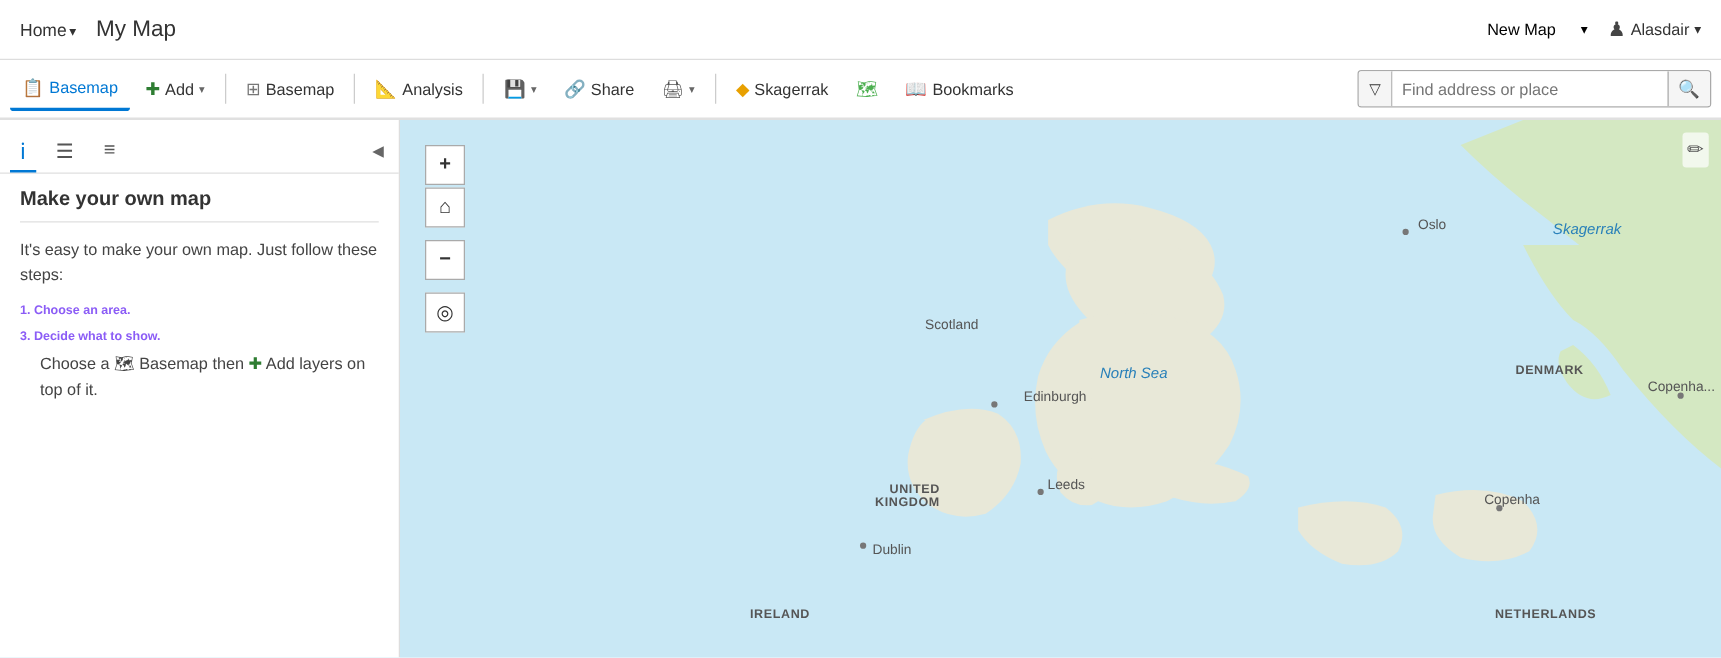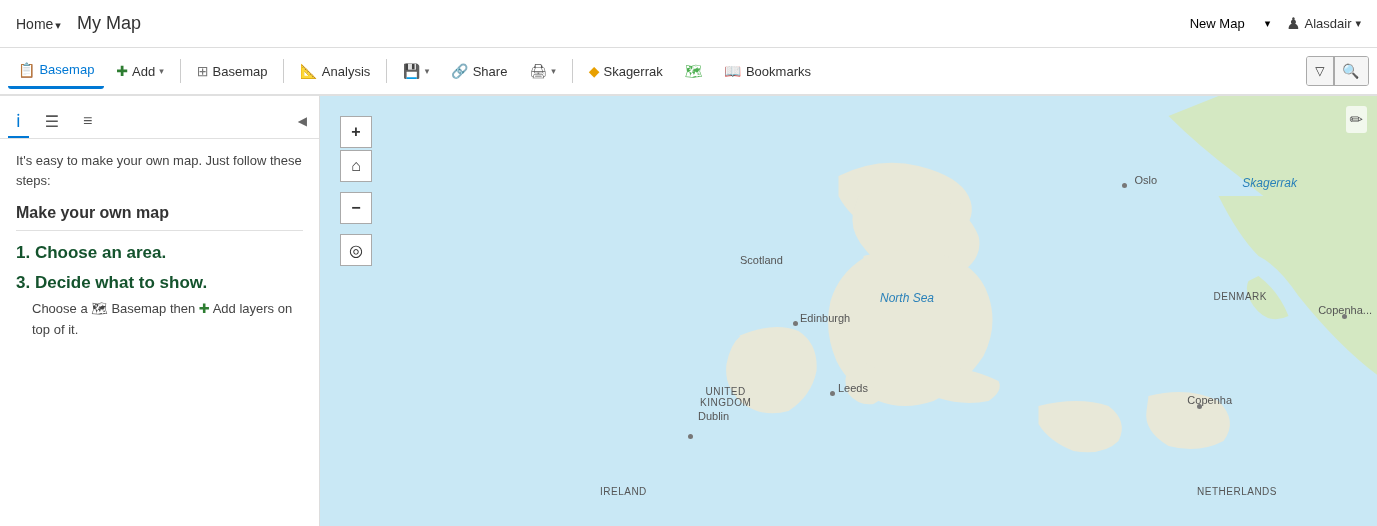--- a/index.html
+++ b/index.html
@@ -114,21 +114,21 @@
       flex: 1;
       overflow-y: auto;
     }
     #sidebar-title {
       font-size: 16px; font-weight: 600; color: #333;
       margin-bottom: 12px;
       border-bottom: 1px solid #e0e0e0;
       padding-bottom: 8px;
     }
     #sidebar-intro { font-size: 13px; color: #444; margin-bottom: 14px; line-height: 1.5; }
-    .step-heading { font-size: 17px; font-weight: 700; color: #14532d; margin-bottom: 6px; margin-top: 10px; }
+    .step-heading { font-size: 10px; font-weight: 700; color: #8b5cf6; margin-bottom: 6px; margin-top: 10px; }
     .step-text { font-size: 13px; color: #444; margin-left: 16px; line-height: 1.6; margin-bottom: 10px; }
     .step-text .inline-icon { font-size: 12px; vertical-align: middle; }
 
     
     #map-area {
       flex: 1;
       position: relative;
       overflow: hidden;
       background: #c9e8f5;
     }
@@ -186,23 +186,23 @@
     .map-place-dot {
       position: absolute;
       width: 5px; height: 5px;
       border-radius: 50%;
       background: #777;
     }
     .map-country-label {
       position: absolute;
       color: #555;
       font-size: 11px;
-      font-weight: normal;
+      font-weight: bold;
       letter-spacing: 0.5px;
-      text-align: center;
+      text-align: right;
       pointer-events: none;
     }
 
     
     .directions-icon { color: #e8a000; }
     
     .bookmarks-icon { color: #0078d4; }
     
     .details-icon { color: #0078d4; }
     
@@ -281,20 +281,21 @@
   </div>
   <div class="tb-btn">
     <span class="bookmarks-icon tb-icon">📖</span>
     <span>Bookmarks</span>
   </div>
 
   <div id="search-container">
     <div id="search-filter-btn">
       <span>▽</span>
     </div>
+    <input id="search-input" type="text" placeholder="Find address or place" style="">
     <button id="search-btn">
       <span style="font-size:14px;">🔍</span>
     </button>
   </div>
 </div>
 
 <div id="main">
 
   <div id="sidebar">
     <div id="sidebar-tabs">
@@ -305,22 +306,22 @@
         <span style="font-size:16px;">☰</span>
       </div>
       <div class="sidebar-tab-btn">
         <span style="font-size:16px;">≡</span>
       </div>
       <div id="sidebar-collapse">
         <span>◀</span>
       </div>
     </div>
     <div id="sidebar-content">
+      <div id="sidebar-title">Make your own map</div>
       <div id="sidebar-intro">It's easy to make your own map. Just follow these steps:</div>
-      <div id="sidebar-title">Make your own map</div>
       <div class="step-heading">1. Choose an area.</div>
       <div class="step-heading">3. Decide what to show.</div>
       <div class="step-text">
         <span>Choose a </span><span class="inline-icon" style="font-size:13px;">🗺</span><span> Basemap then </span><span class="inline-icon" style="font-size:13px;color:#2e7d32;">✚</span><span> Add layers on top of it.</span>
       </div>
     </div>
   </div>
 
   <div id="map-area">
 
@@ -360,27 +361,27 @@
     <div class="map-country-label" style="top:290px; left:380px; font-size:10px;">UNITED<br>KINGDOM</div>
     <div class="map-country-label" style="top:390px; left:280px; font-size:10px;">IRELAND</div>
     <div class="map-country-label" style="top:390px; right:100px; font-size:10px;">NETHERLANDS</div>
     <div class="map-country-label" style="top:195px; right:110px; font-size:10px;">DENMARK</div>
 
     
     <div class="map-place-dot" style="top:87px; right:250px;"></div>
     <div class="map-place-label" style="top:78px; right:220px;">Oslo</div>
 
     <div class="map-place-dot" style="top:225px; left:473px;"></div>
-    <div class="map-place-label" style="top:216px; left:480px;text-align:right;">Edinburgh</div>
+    <div class="map-place-label" style="top:216px; left:499px;text-align:right;">Edinburgh</div>
 
     <div class="map-place-dot" style="top:295px; left:510px;"></div>
     <div class="map-place-label" style="top:286px; left:518px;">Leeds</div>
 
     <div class="map-place-dot" style="top:338px; left:368px;"></div>
-    <div class="map-place-label" style="top:314px; left:378px;">Dublin</div>
+    <div class="map-place-label" style="top:338px; left:378px;">Dublin</div>
 
     <div class="map-place-dot" style="top:308px; right:175px;"></div>
     <div class="map-place-label" style="top:298px; right:145px;">Copenha</div>
 
     <div class="map-place-dot" style="top:218px; right:30px;"></div>
     <div class="map-place-label" style="top:208px; right:5px;">Copenha...</div>
 
     
     <div id="map-controls">
       <button class="map-ctrl-btn" style="font-weight:bold;">+</button>

